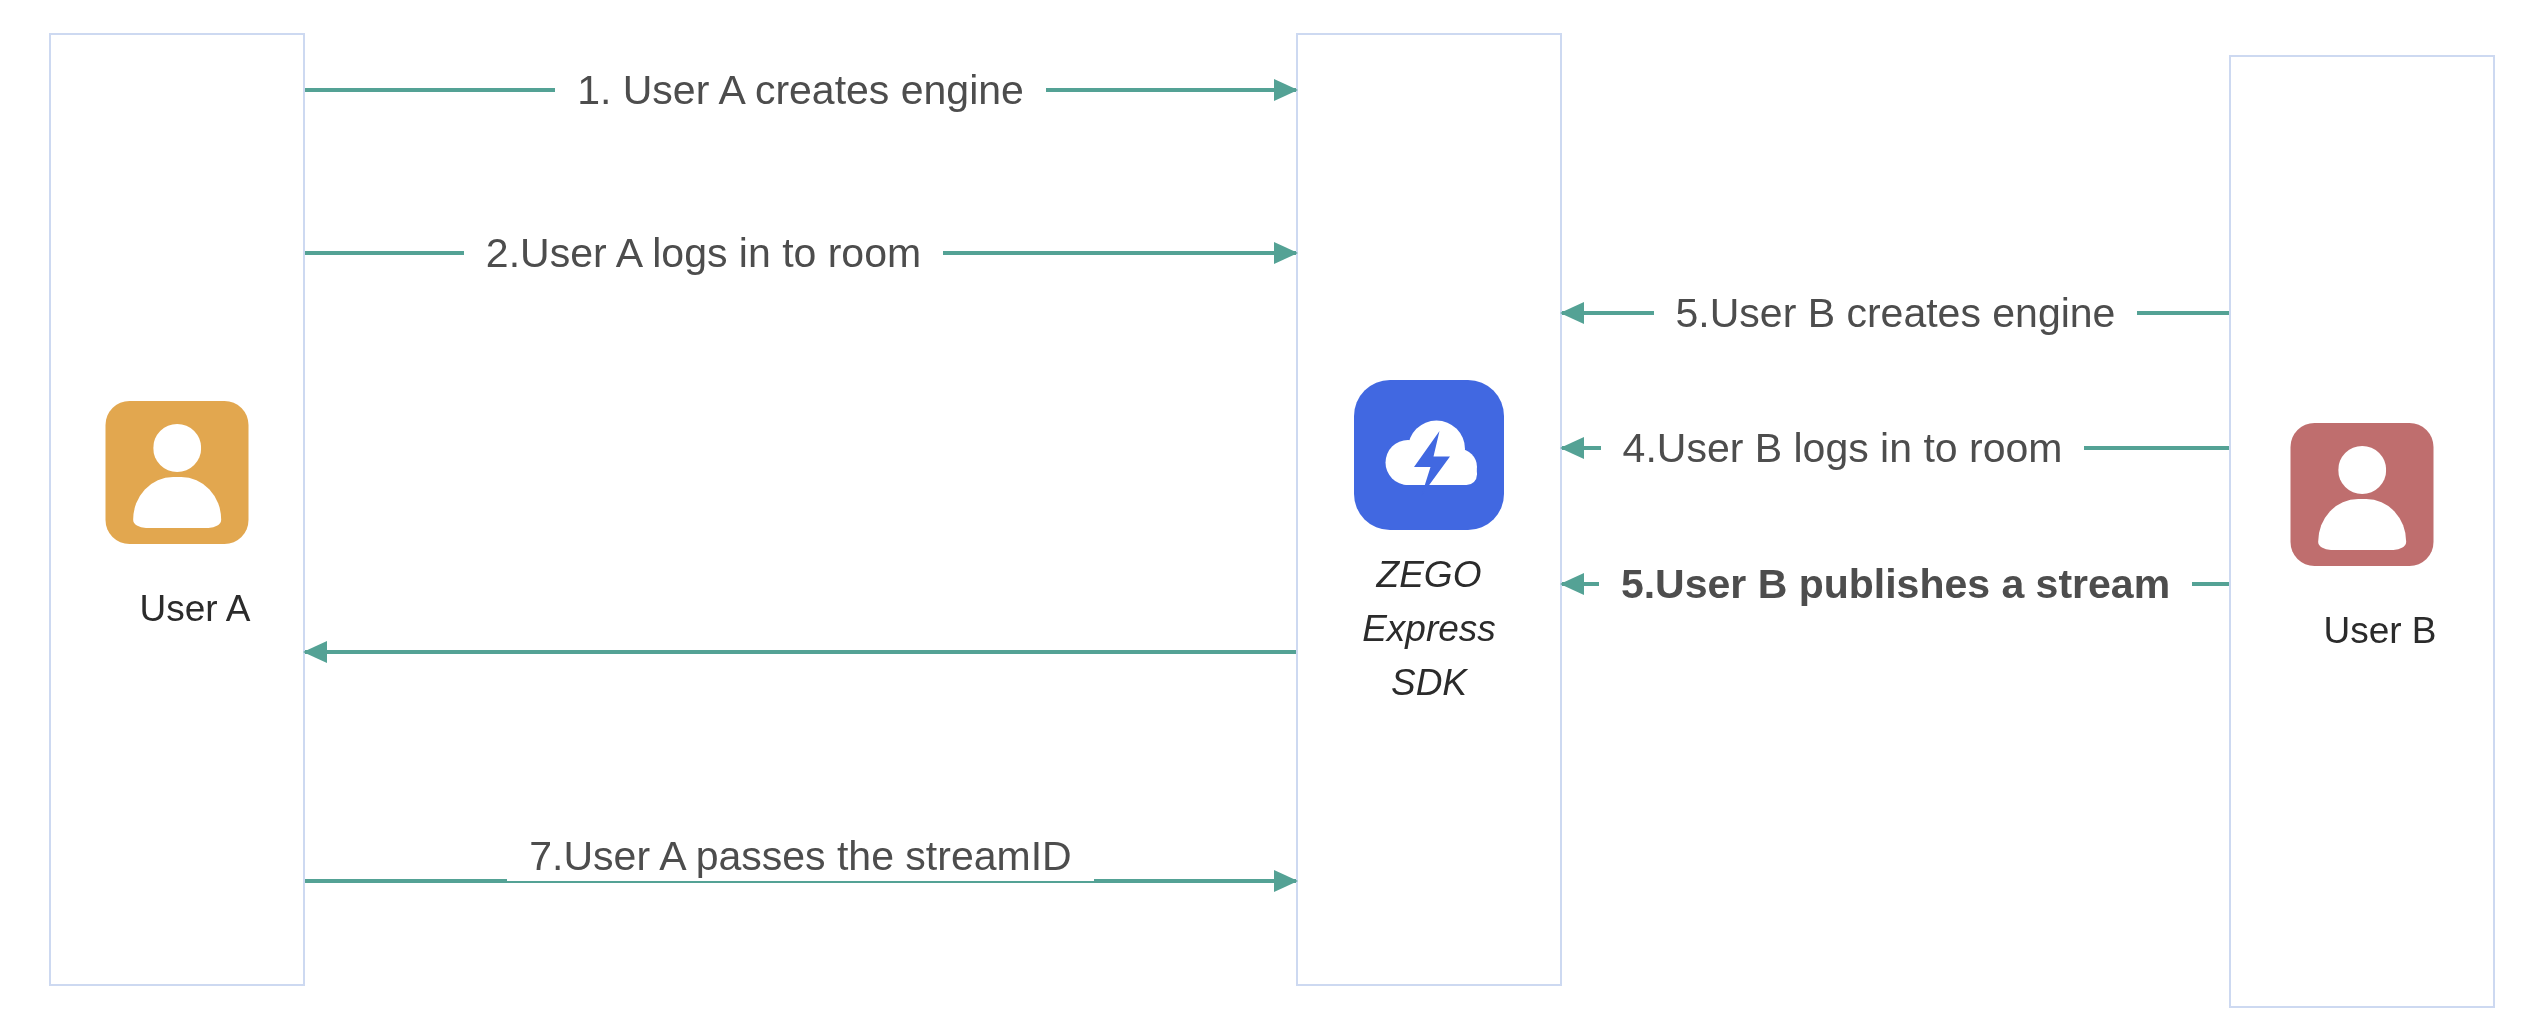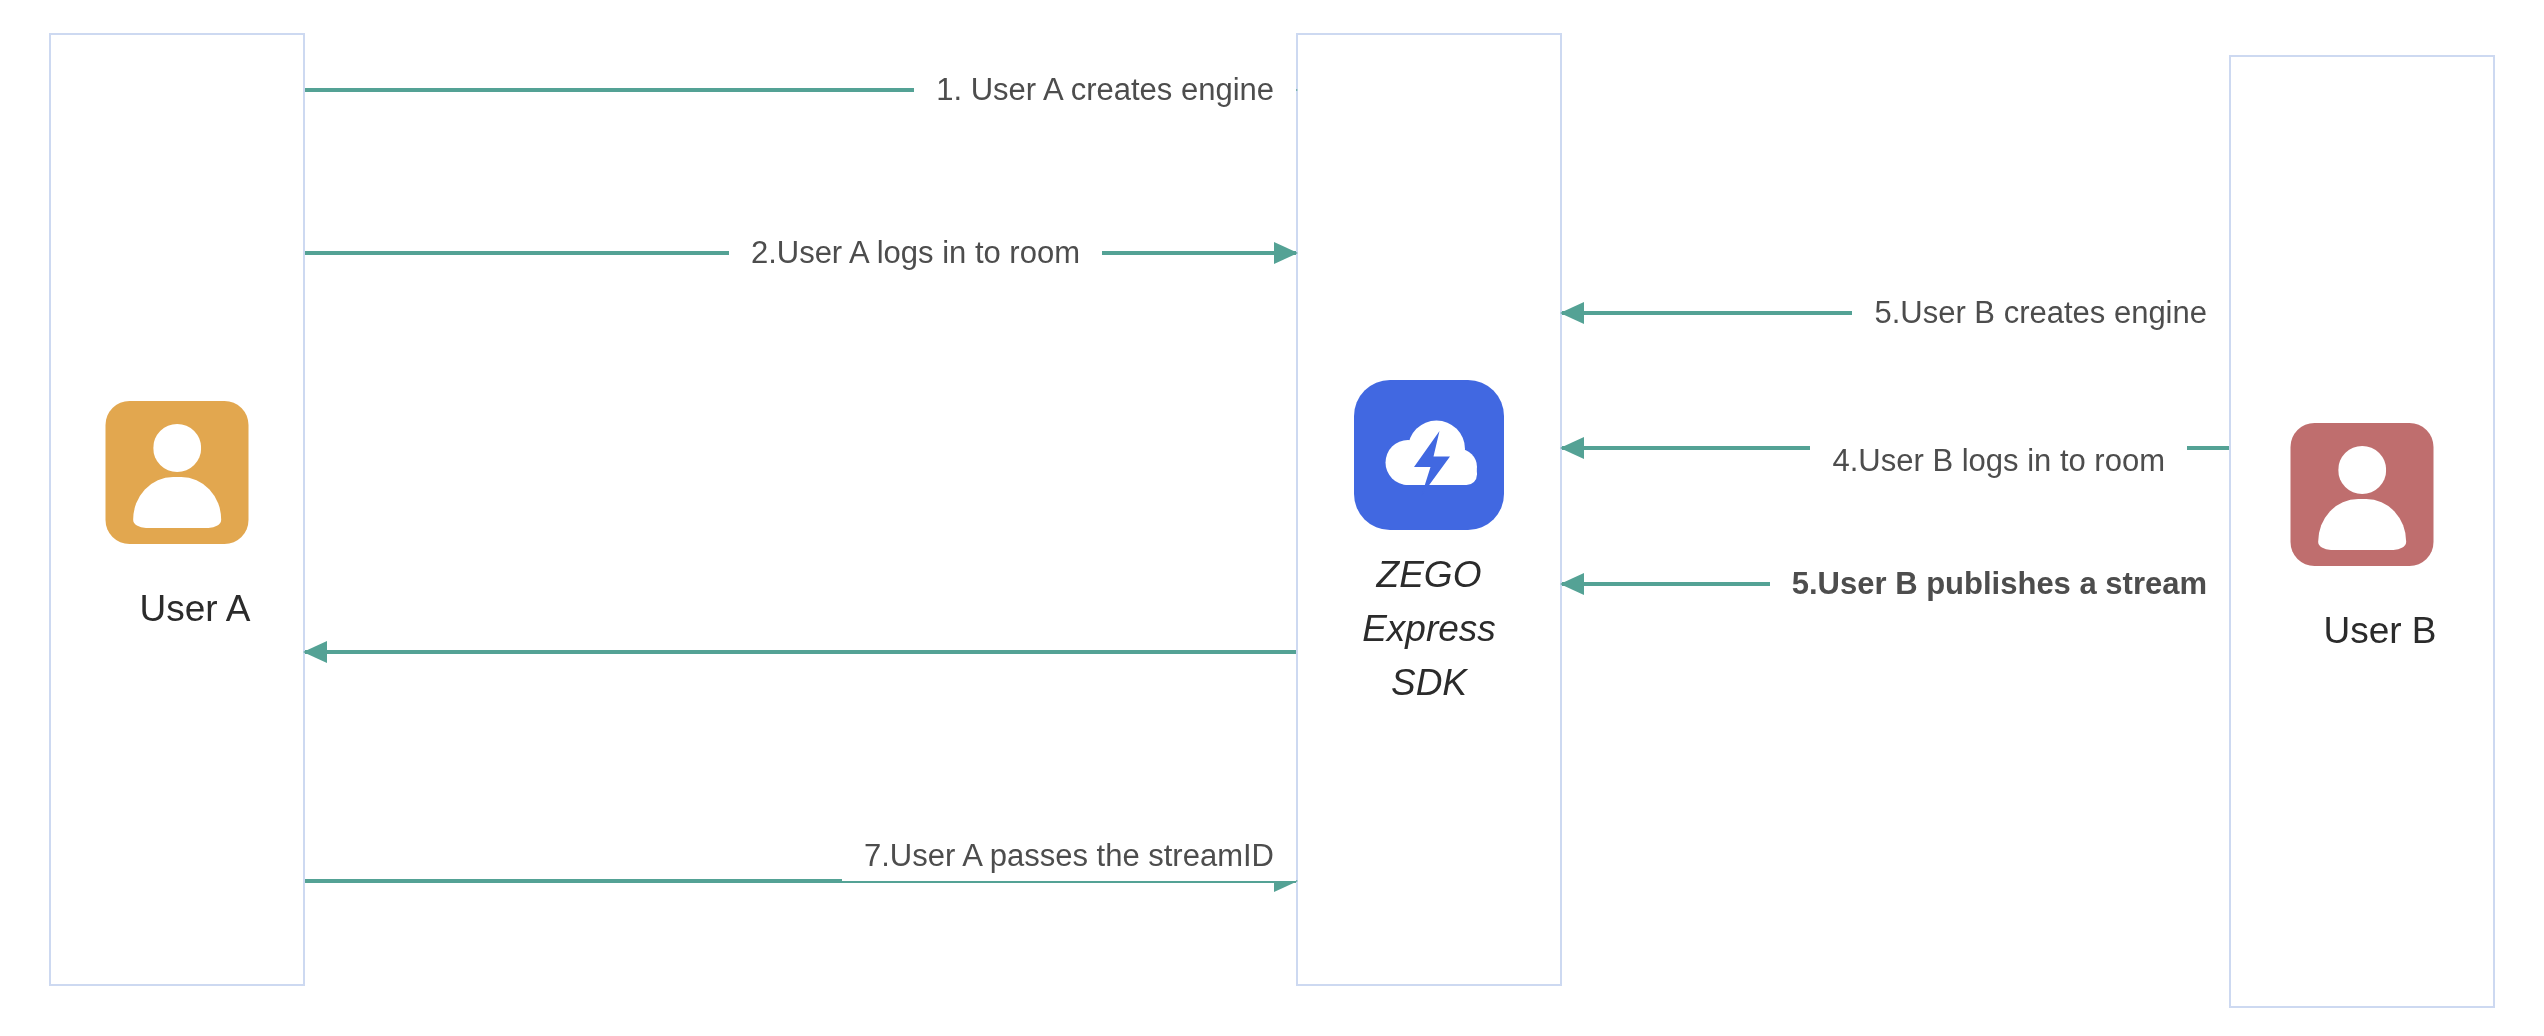--- a/index.html
+++ b/index.html
@@ -65,22 +65,22 @@
   .arrow-line{
     position:absolute;height:4px;background:var(--arrow);
   }
   .head{
     position:absolute;top:50%;transform:translateY(-50%);
     width:0;height:0;border-top:11px solid transparent;border-bottom:11px solid transparent;
   }
   .head-right{right:-2px;border-left:24px solid var(--arrow);}
   .head-left{left:-2px;border-right:24px solid var(--arrow);}
   .arrow-label{
-    position:absolute;text-align:right;
-    font-size:31px;line-height:50px;color:var(--label-text);
+    position:absolute;text-align:center;
+    font-size:41px;line-height:50px;color:var(--label-text);
   }
   .arrow-label .mask{
     display:inline-block;background:#fff;padding:0 22px;
   }
 </style>
 </head>
 <body>
 
 <div class="stage">
 
@@ -140,21 +140,21 @@
   <div class="arrow-line" style="left:1562px;top:311px;width:667px;">
     <span class="head head-left"></span>
   </div>
   <div class="arrow-label" style="left:1562px;top:288px;width:667px;">
     <span class="mask">5.User B creates engine</span>
   </div>
 
   <div class="arrow-line" style="left:1562px;top:446px;width:667px;">
     <span class="head head-left"></span>
   </div>
-  <div class="arrow-label" style="left:1626px;top:423px;width:561px;margin-top:13px;">
+  <div class="arrow-label" style="left:1562px;top:423px;width:561px;">
     <span class="mask">4.User B logs in to room</span>
   </div>
 
   <div class="arrow-line" style="left:1562px;top:582px;width:667px;">
     <span class="head head-left"></span>
   </div>
   <div class="arrow-label" style="left:1562px;top:559px;width:667px;font-weight:bold;">
     <span class="mask">5.User B publishes a stream</span>
   </div>
 

